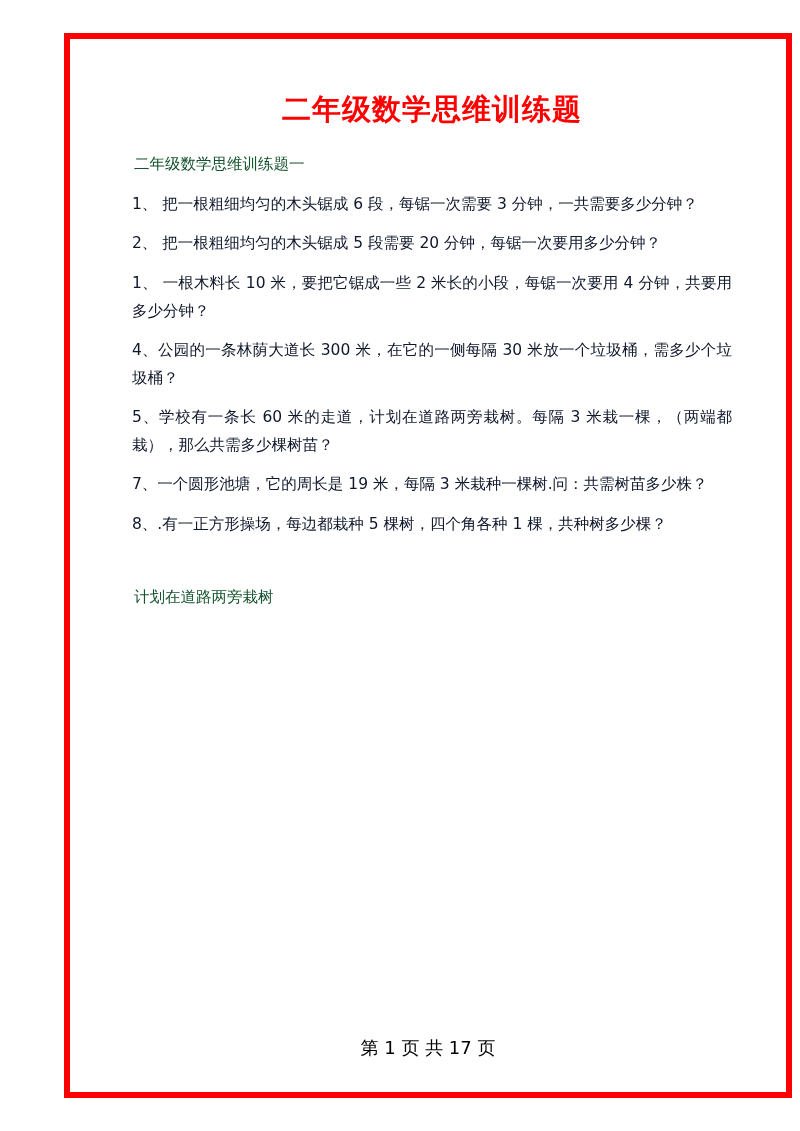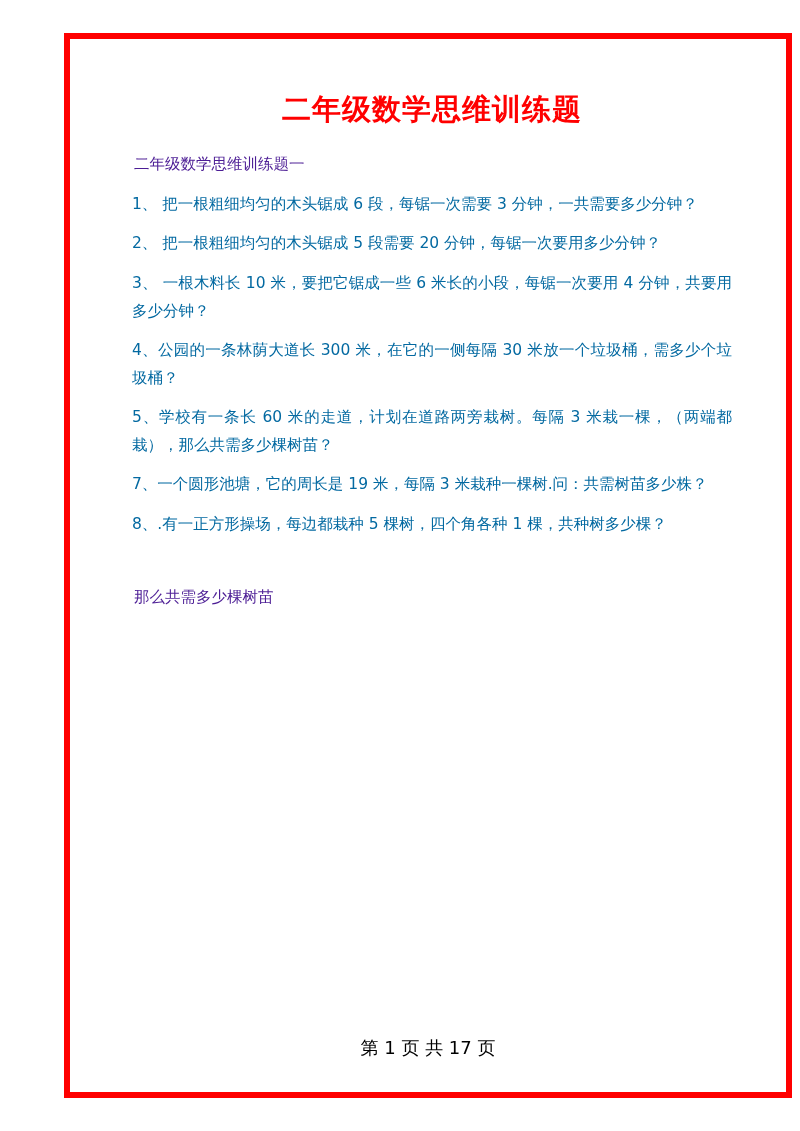--- a/index.html
+++ b/index.html
@@ -43,27 +43,27 @@
     color: #ff0000;
     font-size: 29px;
     font-weight: bold;
     text-align: center;
     letter-spacing: 1px;
     margin: 0 0 22px 0;
     font-family: "DejaVu Sans", "Liberation Sans", sans-serif;
   }
   .section-head {
     font-size: 15.5px;
-    color: #4c1d95;
+    color: #14532d;
     line-height: 1.6;
     margin: 0 0 14px 2px;
   }
   .q {
     font-size: 15.5px;
-    color: #0369a1;
+    color: #0f172a;
     line-height: 1.78;
     margin: 0 0 12px 0;
     text-align: justify;
     text-justify: inter-ideograph;
   }
   .spacer {
     height: 34px;
   }
   .footer {
     position: absolute;
@@ -84,27 +84,27 @@
 <div class="page">
   <div class="border-frame"></div>
 
   <div class="content">
     <h1 class="doc-title">二年级数学思维训练题</h1>
 
     <p class="section-head">二年级数学思维训练题一</p>
 
     <p class="q">1、 把一根粗细均匀的木头锯成 6 段，每锯一次需要 3 分钟，一共需要多少分钟？</p>
     <p class="q">2、 把一根粗细均匀的木头锯成 5 段需要 20 分钟，每锯一次要用多少分钟？</p>
-    <p class="q">3、 一根木料长 10 米，要把它锯成一些 6 米长的小段，每锯一次要用 4 分钟，共要用多少分钟？</p>
+    <p class="q">1、 一根木料长 10 米，要把它锯成一些 2 米长的小段，每锯一次要用 4 分钟，共要用多少分钟？</p>
     <p class="q">4、公园的一条林荫大道长 300 米，在它的一侧每隔 30 米放一个垃圾桶，需多少个垃圾桶？</p>
     <p class="q">5、学校有一条长 60 米的走道，计划在道路两旁栽树。每隔 3 米栽一棵，（两端都栽），那么共需多少棵树苗？</p>
     <p class="q">7、一个圆形池塘，它的周长是 19 米，每隔 3 米栽种一棵树.问：共需树苗多少株？</p>
     <p class="q">8、.有一正方形操场，每边都栽种 5 棵树，四个角各种 1 棵，共种树多少棵？</p>
 
     <div class="spacer"></div>
 
-    <p class="section-head">那么共需多少棵树苗</p>
+    <p class="section-head">计划在道路两旁栽树</p>
   </div>
 
   <div class="footer">
     <span class="footer-inner">第 1 页 共 17 页</span>
   </div>
 </div>
 
 </body></html>

